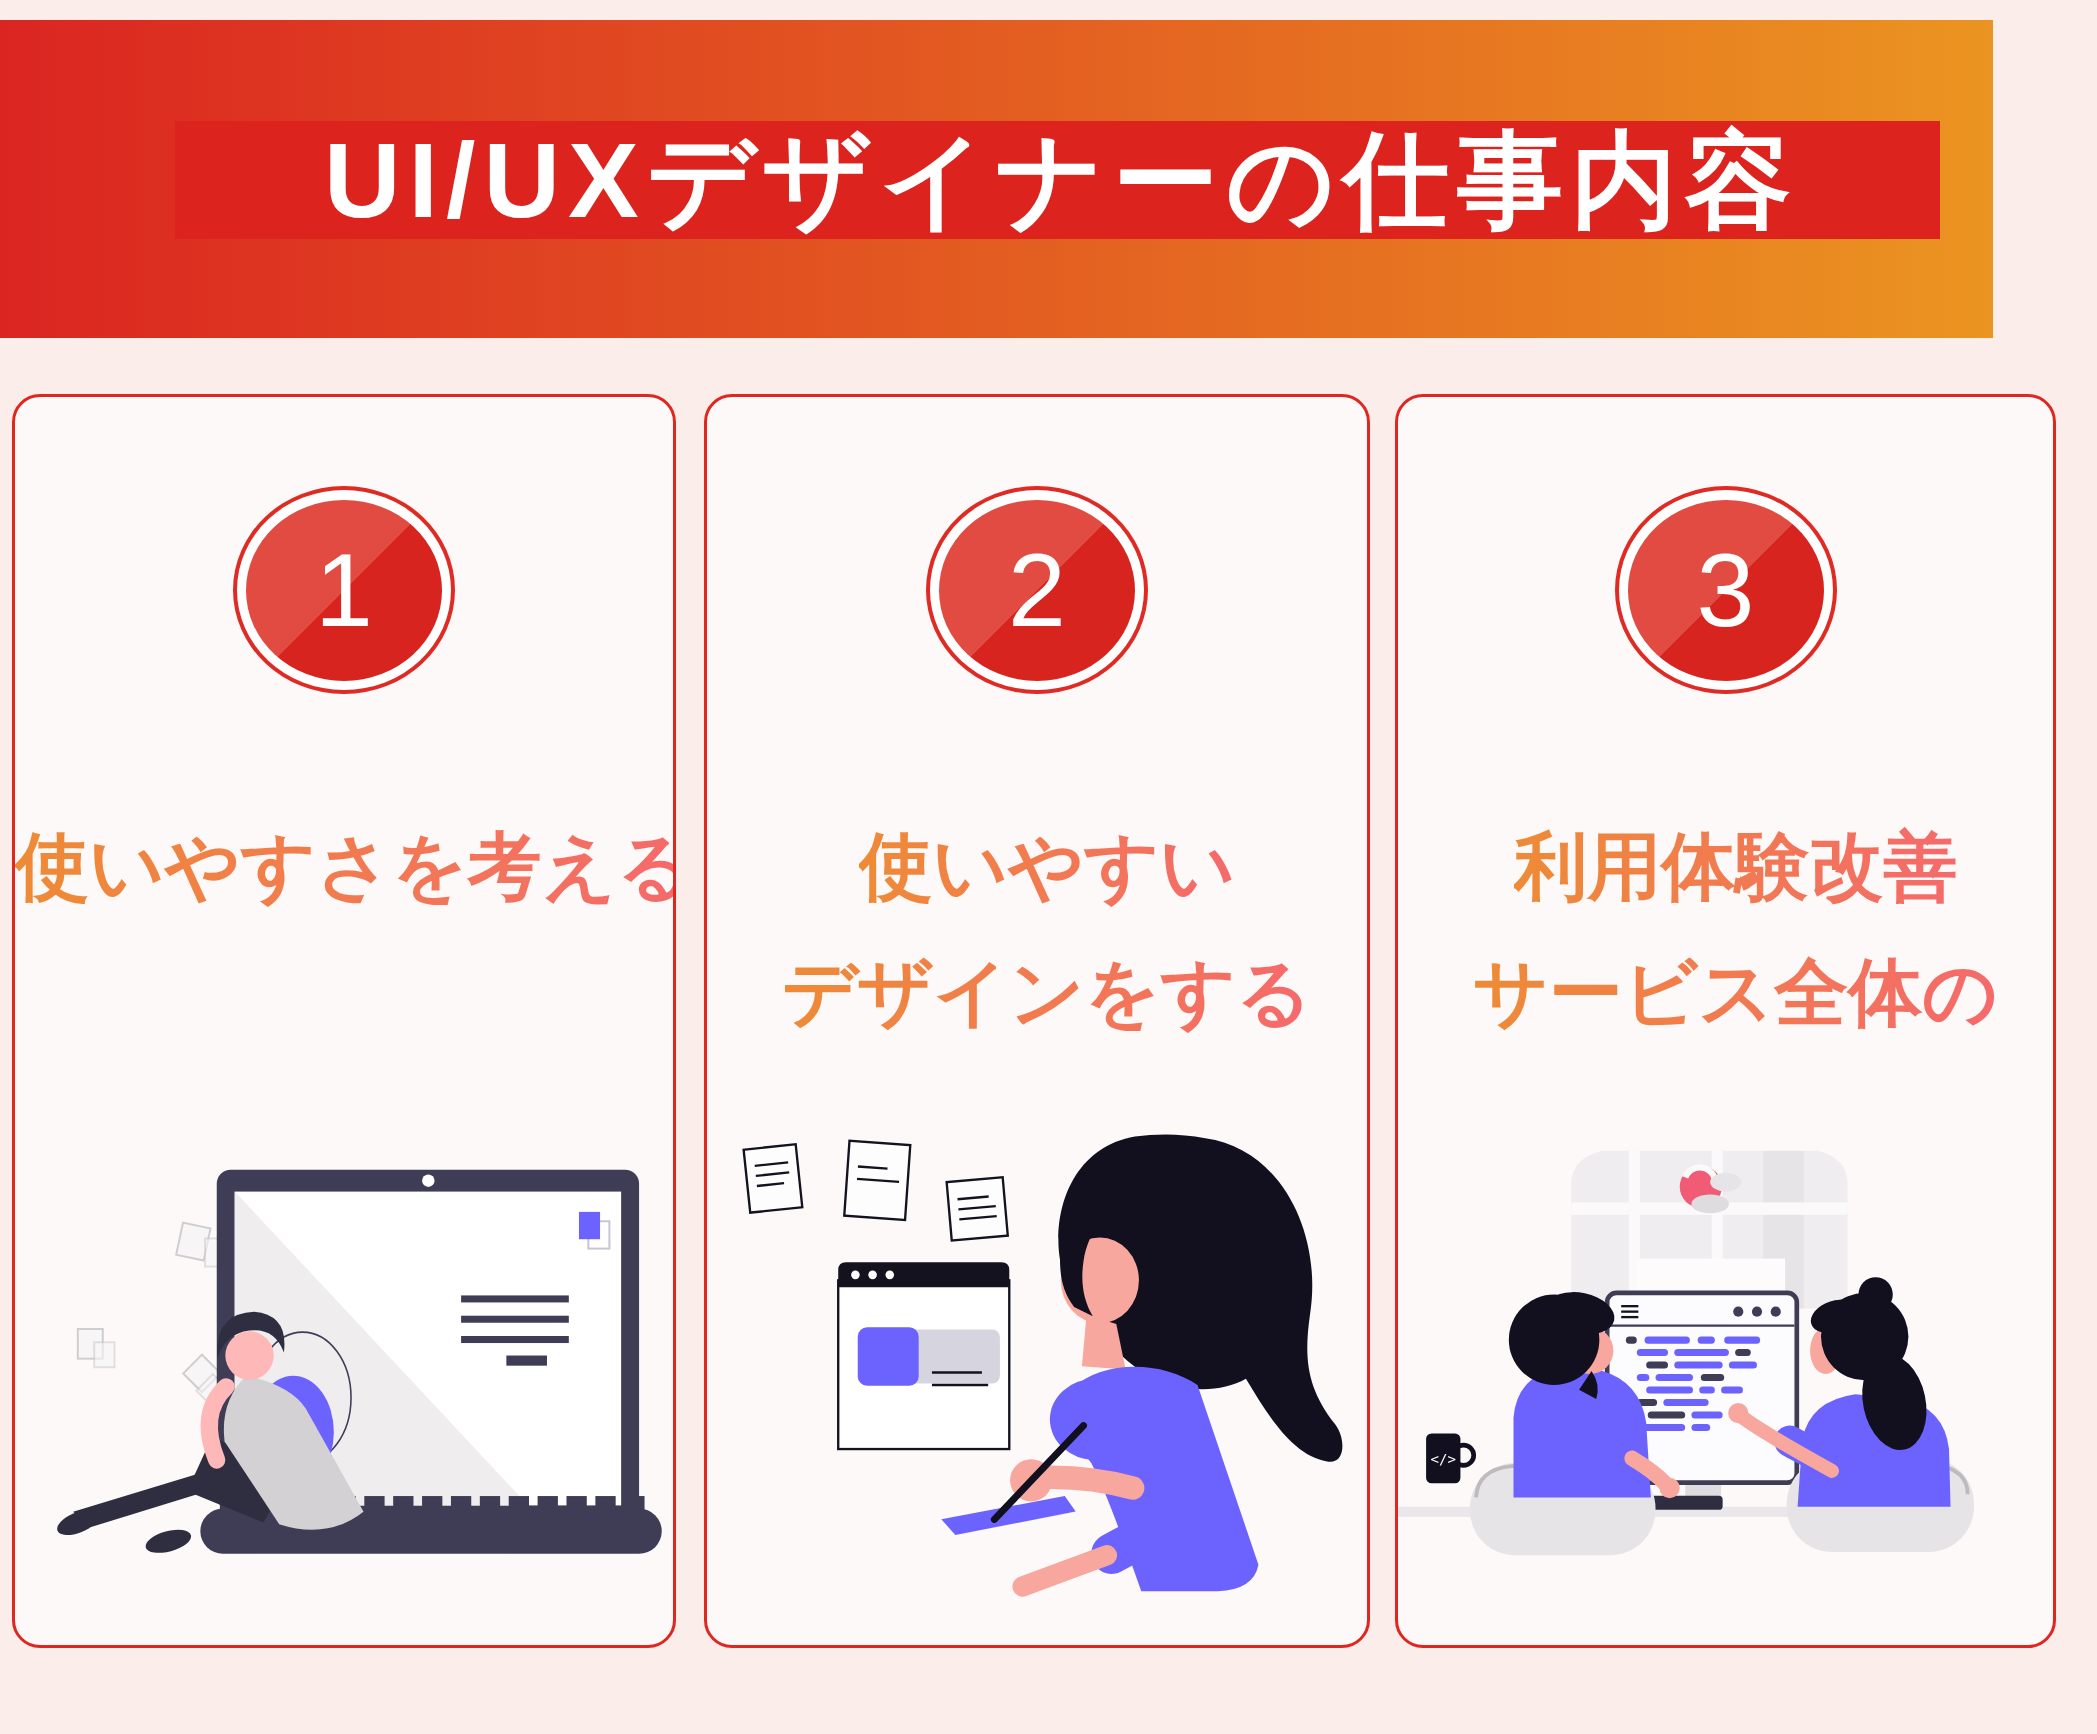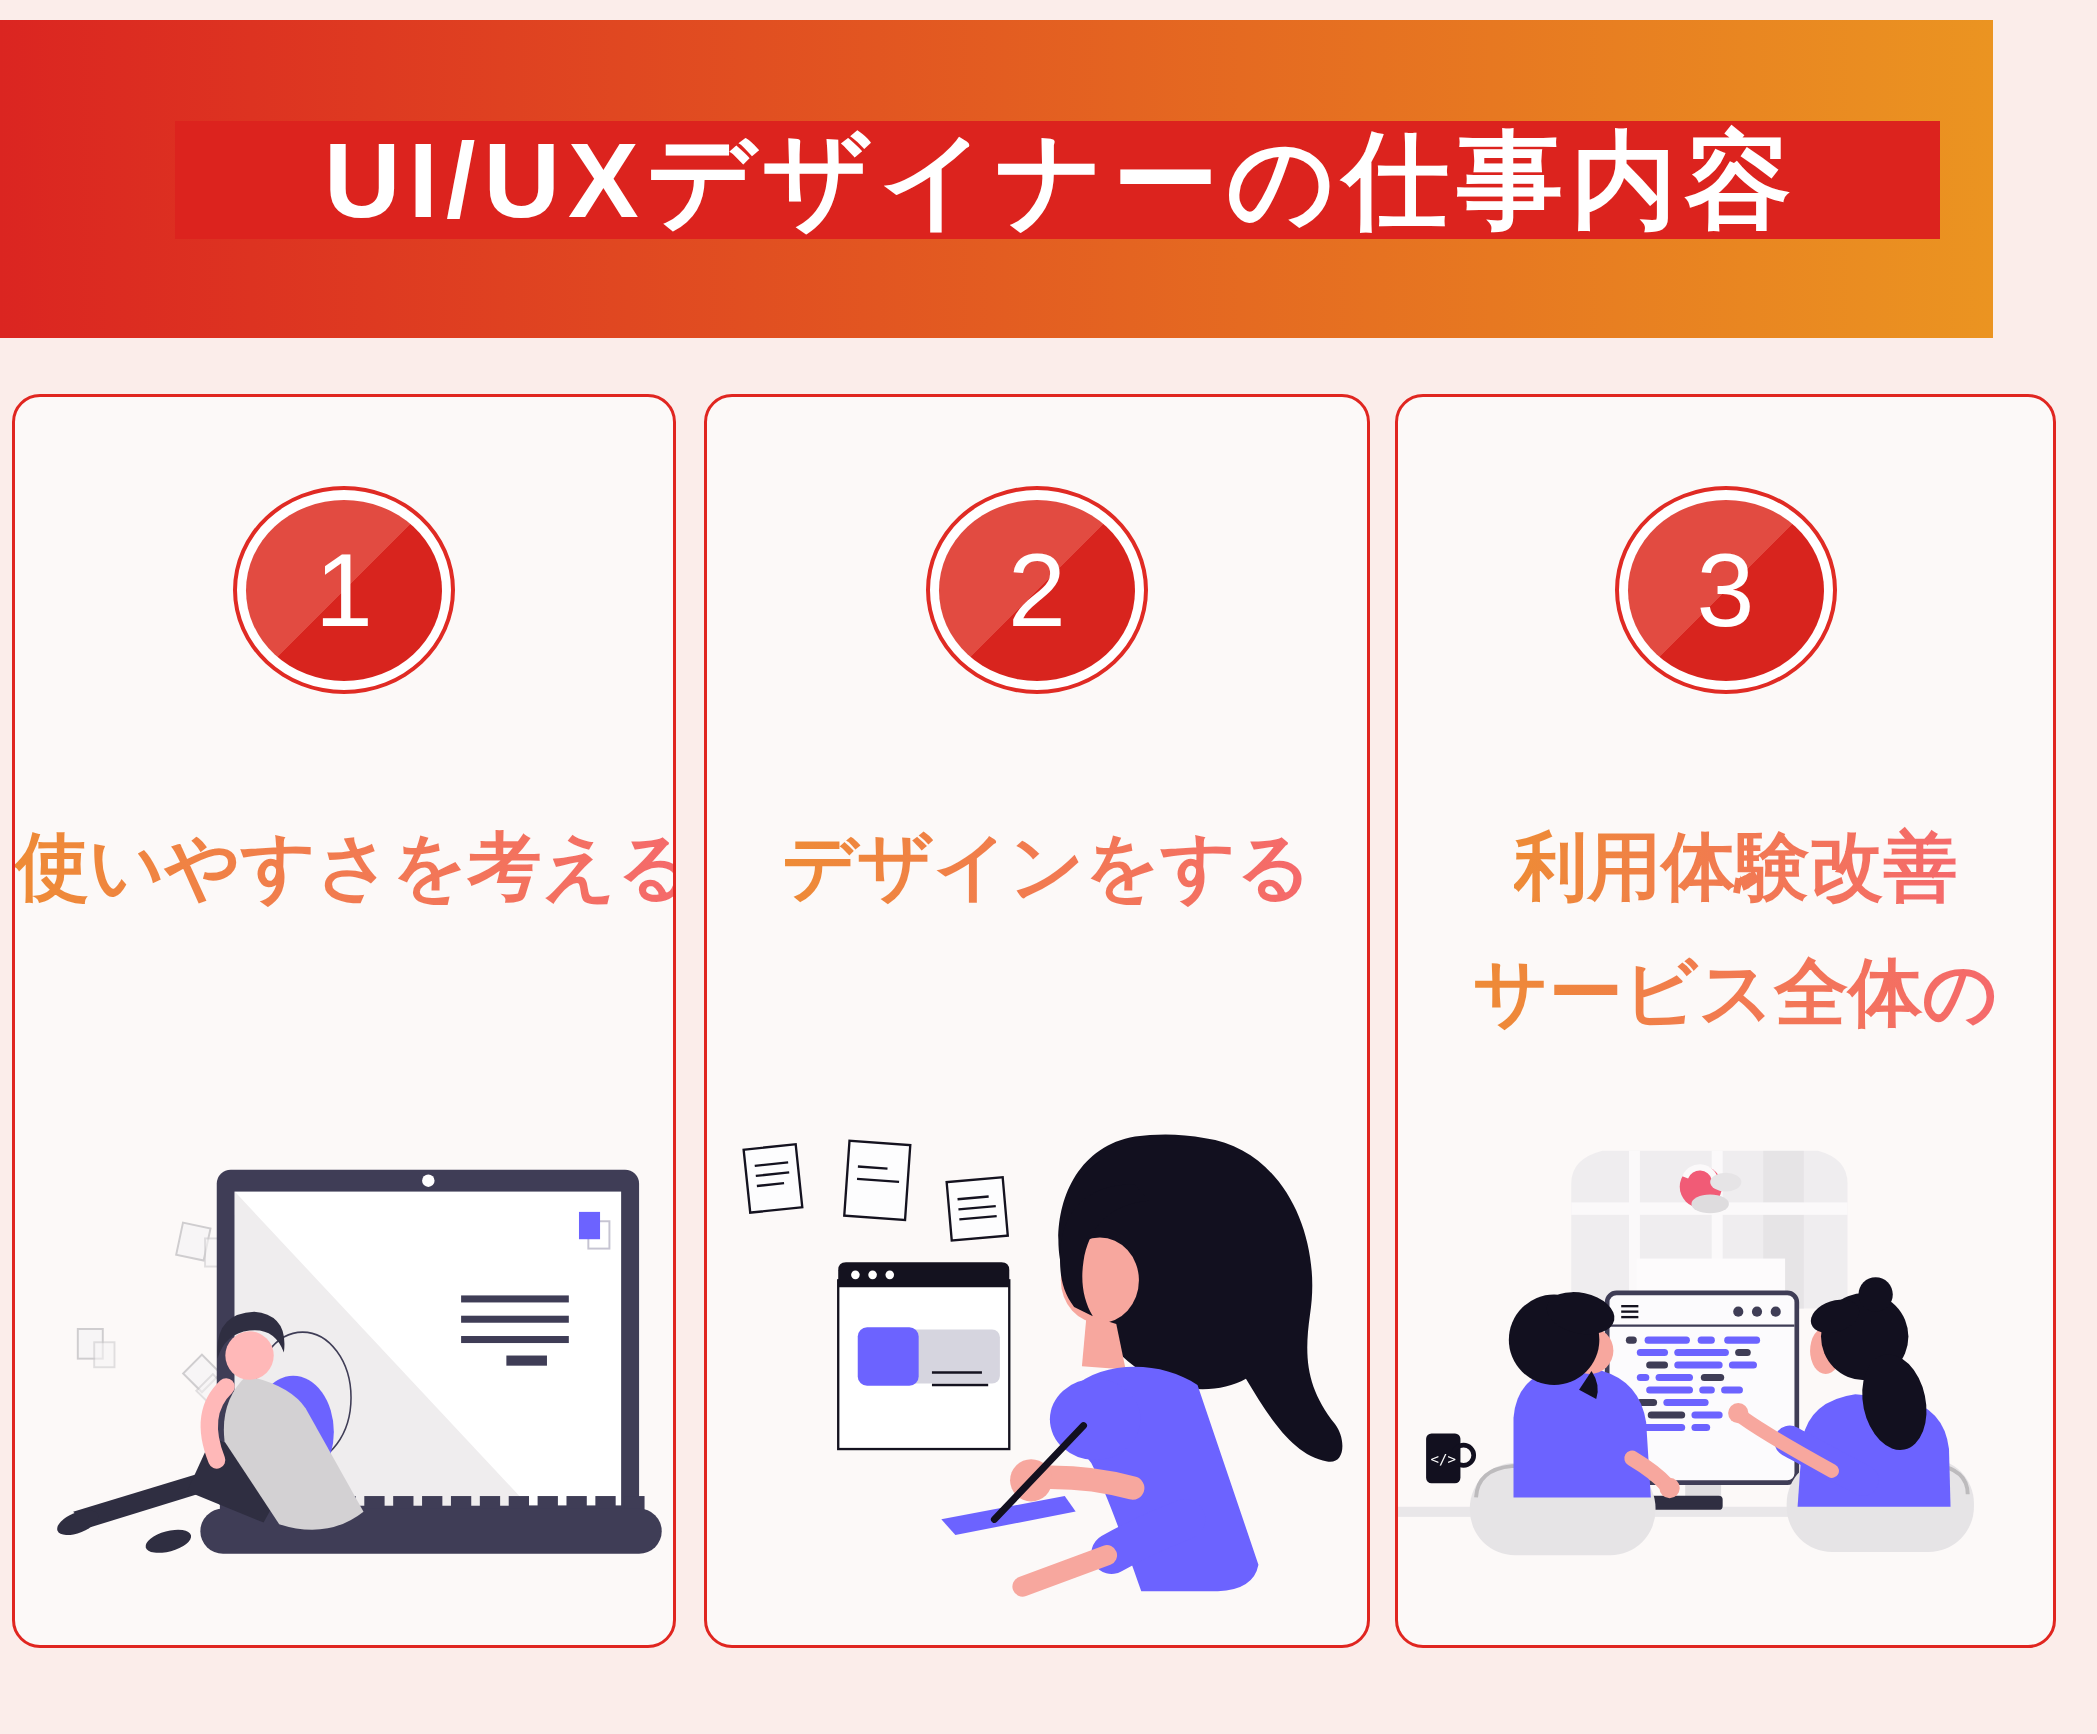--- a/index.html
+++ b/index.html
@@ -145,20 +145,21 @@
     </svg>
   </section>
 
   <section class="card" id="card2">
     <div class="num-badge">
       <div class="num-inner">
         <span>2</span>
       </div>
     </div>
     <div class="card-title">
+      <span>使いやすい</span>
       <span>デザインをする</span>
     </div>
     <svg class="illust" viewBox="0 0 845 660">
       <g stroke="#14121f" stroke-width="3">
         <g transform="rotate(-6 85 66)">
           <rect x="51" y="25" width="67" height="81" fill="#fdfdfe"></rect>
           <line x1="63" y1="47" x2="106" y2="47"></line>
             <line x1="63" y1="60" x2="106" y2="60"></line>
             <line x1="63" y1="73" x2="98" y2="73"></line>
         </g>

